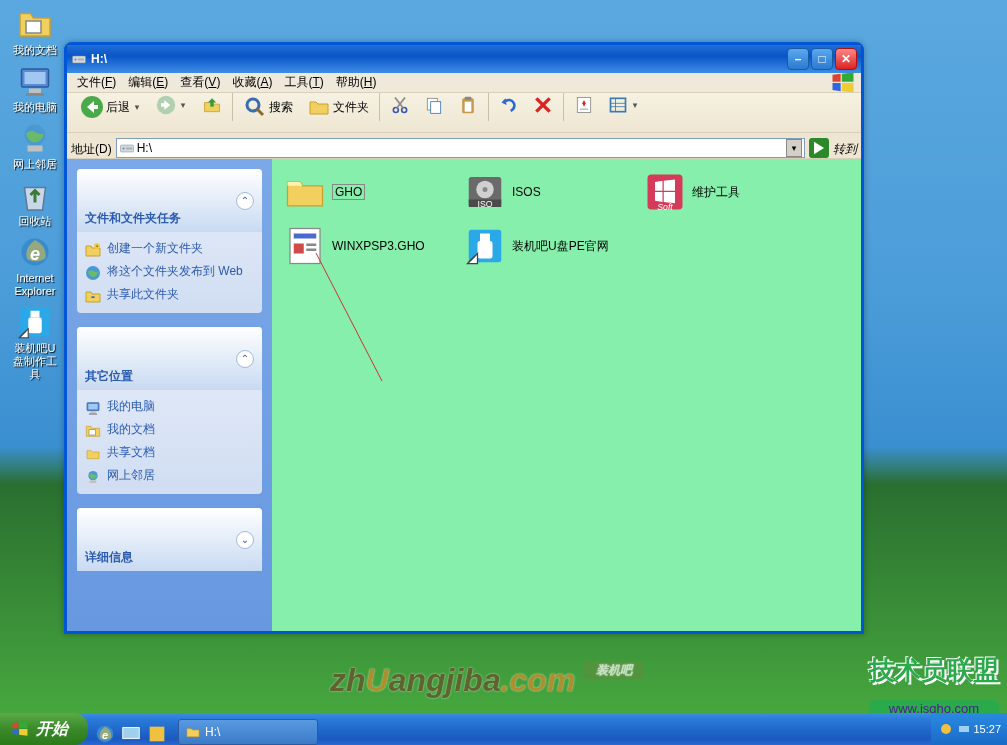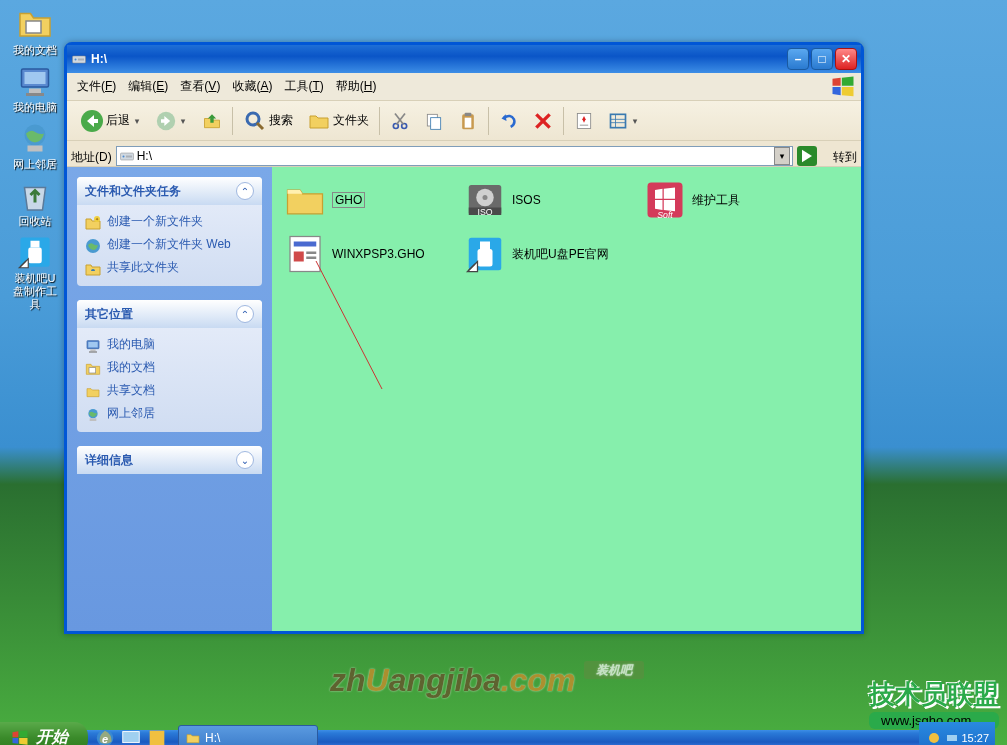--- a/index.html
+++ b/index.html
@@ -25,88 +25,88 @@
 .titlebar {
   height: 28px; background: linear-gradient(to bottom, #1f6fd6, #0a55c7 40%, #3d8ee6);
   display: flex; align-items: center; padding: 0 4px; color: #fff;
 }
 .titlebar .ti { width: 16px; height: 16px; margin-right: 4px; }
 .titlebar .title { flex: 1; font-size: 12px; font-weight: bold; }
 .titlebar .winbtn { width: 22px; height: 22px; margin-left: 2px; border-radius: 4px; display: flex; align-items: center; justify-content: center; cursor: pointer; font-family: Arial; font-weight: bold; }
 .winbtn.min, .winbtn.max { background: linear-gradient(#5aa8f0,#2a7ad0); border: 1px solid #1a5aa0; color: #fff; }
 .winbtn.close { background: linear-gradient(#f88,#d22); border: 1px solid #a11; color: #fff; }
 
-.menubar { height: 28px; background: #eee9da; display: flex; align-items: center; padding: 0 4px; border-bottom: 1px solid #d8d0b8; position: relative; }
+.menubar { height: 20px; background: #eee9da; display: flex; align-items: center; padding: 0 4px; border-bottom: 1px solid #d8d0b8; position: relative; }
 .menubar .mi { padding: 2px 6px; cursor: pointer; }
 .menubar .mi u { text-decoration: underline; }
 .menubar .logo { position: absolute; right: 4px; width: 28px; height: 20px; display:flex;align-items:center;justify-content:center; }
 
-.toolbar { height: 40px; background: linear-gradient(#f6f1e2,#eee6d2); display: flex; align-items: center; padding: 0 6px; border-bottom: 1px solid #d8d0b8; }
+.toolbar { height: 40px; background: linear-gradient(#f6f1e2,#eee6d2); display: flex; align-items: flex-start; padding: 0 6px; border-bottom: 1px solid #d8d0b8; }
 .tbtn { display: flex; align-items: center; padding: 2px 6px; margin: 0 1px; cursor: pointer; border-radius: 3px; }
 .tbtn svg { width: 24px; height: 24px; }
 .tbtn.small svg { width: 20px; height: 20px;}
 .tbtn span { margin-left: 2px; }
 .tsep { width: 1px; height: 28px; background: #c8c0a8; margin: 0 3px; }
 .tbtn .dd { width: 10px; font-size: 9px; color: #555; text-align: center; }
 
 .addrbar { height: 26px; background: #eee6d2; display: flex; align-items: flex-end; padding: 0 4px; border-bottom: 1px solid #d8d0b8; }
 .addrbar .albl { margin-right: 4px; }
 .addrbar .ainput { flex: 1; height: 20px; border: 1px solid #7f9db9; background: #fff; display: flex; align-items: center; padding: 0 2px; }
 .addrbar .ainput svg { width: 16px; height: 16px; margin-right: 2px; }
 .addrbar .ainput input { flex: 1; border: none; outline: none; font-size: 12px; }
 .addrbar .ainput .addd { width: 16px; height: 18px; background: #d4d0c8; border: 1px solid #888; text-align:center; cursor:pointer; font-size:9px; line-height:16px; }
 .addrbar .gobtn { width: 20px; height: 20px; margin-left: 4px; background: #2a8a2a; border-radius: 3px; display:flex;align-items:center;justify-content:center; cursor:pointer; }
-.addrbar .golbl { margin-left: 16px; }
+.addrbar .golbl { margin-left: 4px; font-style: italic; }
 
 .content { flex: 1; display: flex; overflow: hidden; }
 .sidebar { width: 205px; background: linear-gradient(to bottom,#7aa8e8,#6898e0); padding: 10px; overflow-y: auto; }
 .panel { background: linear-gradient(#e8eefa,#d0ddf2); border-radius: 4px; margin-bottom: 14px; }
 .panel-hdr { background: linear-gradient(#fff,#c8daf2); padding: 5px 8px; border-radius: 4px 4px 0 0; display: flex; align-items: center; cursor: pointer; }
-.panel-hdr .pt { flex: 1; color: #2a5ab0; font-weight: bold; }
+.panel-hdr .pt { flex: 1; color: #2a5ab0; font-weight: bold; margin-top: 36px; }
 .panel-hdr .pch { width: 18px; height: 18px; border-radius: 50%; background: #fff; border: 1px solid #a0b8e0; display:flex;align-items:center;justify-content:center; color:#2a5ab0; font-size:10px; }
 .panel-body { padding: 6px 8px; }
 .panel-item { display: flex; align-items: flex-start; padding: 3px 0; cursor: pointer; color: #2a5ab0; }
 .panel-item svg { width: 16px; height: 16px; margin-right: 6px; flex-shrink: 0; margin-top:1px; }
 .panel-item span { line-height: 15px; }
 
 .filearea { flex: 1; background: #86efac; padding: 12px; position: relative; }
 .filegrid { display: flex; flex-wrap: wrap; align-content: flex-start; }
 .fileitem { width: 180px; display: flex; align-items: center; margin-bottom: 12px; cursor: pointer; }
 .fileitem .fi { width: 42px; height: 42px; margin-right: 6px; flex-shrink:0; display:flex;align-items:center;justify-content:center; }
 .fileitem .fi svg { width: 40px; height: 40px; }
 .fileitem .flbl { font-size: 12px; }
 .fileitem .flbl.boxed { border: 1px solid #888; padding: 0 2px; }
 
 .annot-line { position: absolute; stroke: #c33; stroke-width: 1; }
 
 .taskbar {
-  position: absolute; bottom: 0; left: 0; right: 12px; height: 15px;
+  position: absolute; bottom: 0; left: 0; right: 0; height: 32px;
   background: linear-gradient(to bottom,#3d8ee6 0%,#2a7ad8 20%,#1a5ac0 80%,#2a6ad0);
-  display: flex; align-items: center;
+  display: flex; align-items: flex-end;
 }
 .startbtn {
   height: 32px; padding: 0 20px 0 10px;
   background: linear-gradient(to bottom,#5aaa4a,#3a8a2a 50%,#2a7a1a);
   border-radius: 0 14px 14px 0; color: #fff; font-weight: bold; font-style: italic;
   display: flex; align-items: center; cursor: pointer; font-size: 16px;
 }
 .startbtn svg { width: 20px; height: 20px; margin-right: 6px; }
 .qlaunch { display: flex; align-items: center; padding: 0 4px; }
 .qlaunch .qb { width: 22px; height: 22px; margin: 0 2px; cursor: pointer; display:flex;align-items:center;justify-content:center; }
 .tasks { flex: 1; display: flex; align-items: center; padding: 0 4px; }
 .taskbtn { height: 26px; min-width: 140px; background: linear-gradient(#5a9ae0,#3a7ac8); border: 1px solid #2a5aa0; border-radius: 3px; display: flex; align-items: center; padding: 0 6px; cursor: pointer; color:#fff; }
 .taskbtn svg { width: 16px; height: 16px; margin-right: 4px; }
 .systray { height: 32px; background: linear-gradient(#2a8ae0,#1a6ac8); display: flex; align-items: center; padding: 0 6px; color: #fff; font-size: 11px; }
 .systray svg { width:14px;height:14px;margin:0 2px; }
 
 .watermark1 { position:absolute; bottom: 46px; left: 330px; font-size: 32px; font-weight: bold; font-style: italic; color:#6a4a2a; text-shadow:0 0 2px #fff; opacity:.7; pointer-events:none; }
 .watermark1 b { color: #d88a2a; }
-.watermark2 { position:absolute; bottom: 16px; right: 8px; text-align:left; pointer-events:none; }
+.watermark2 { position:absolute; bottom: 28px; right: 8px; text-align:center; pointer-events:none; }
 .watermark2 .l1 { font-size: 26px; font-weight: bold; color: #2aaa4a; text-shadow: 2px 2px 0 #fff,-1px -1px 0 #fff; }
-.watermark2 .l2 { font-size: 13px; color: #000000; background:#2aaa4a; padding:1px 12px; border-radius:6px; }
+.watermark2 .l2 { font-size: 13px; color: #4c1d95; background:#2aaa4a; padding:1px 12px; border-radius:6px;margin-top:12px; }
 </style>
 </head>
 <body>
 
 <svg width="0" height="0" style="position:absolute">
 <defs>
 <symbol id="ic-folder" viewBox="0 0 32 32">
         <path fill="#f2d060" stroke="#c8a030" d="M2 8 L12 8 L14 11 L30 11 L30 27 L2 27 Z"></path>
         <path fill="#fff0b0" d="M2 8 L12 8 L14 11 L2 11 Z"></path>
       </symbol>
@@ -257,20 +257,26 @@
       <div class="di"><svg>
           <use href="#ic-network"></use>
         </svg></div>
       <span>网上邻居</span>
     </div>
   <div class="desk-icon">
       <div class="di"><svg>
           <use href="#ic-recycle"></use>
         </svg></div>
       <span>回收站</span>
+    </div>
+  <div class="desk-icon">
+      <div class="di"><svg>
+          <use href="#ic-ie"></use>
+        </svg></div>
+      <span>Internet Explorer</span>
     </div>
   <div class="desk-icon">
       <div class="di"><svg>
           <use href="#ic-usb"></use>
         </svg></div>
       <span>装机吧U盘制作工具</span>
     </div>
 </div>
 
 <div class="window">
@@ -400,21 +406,21 @@
           <div class="panel-item">
               <svg>
                 <use href="#ic-newf"></use>
               </svg>
               <span>创建一个新文件夹</span>
             </div>
           <div class="panel-item">
               <svg>
                 <use href="#ic-publish"></use>
               </svg>
-              <span>创建一个新文件夹 Web</span>
+              <span>将这个文件夹发布到 Web</span>
             </div>
           <div class="panel-item">
               <svg>
                 <use href="#ic-share"></use>
               </svg>
               <span>共享此文件夹</span>
             </div>
         </div>
       </div>
 

